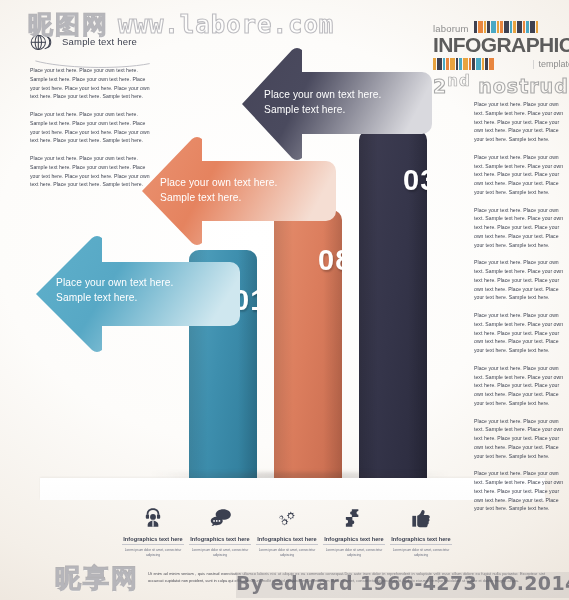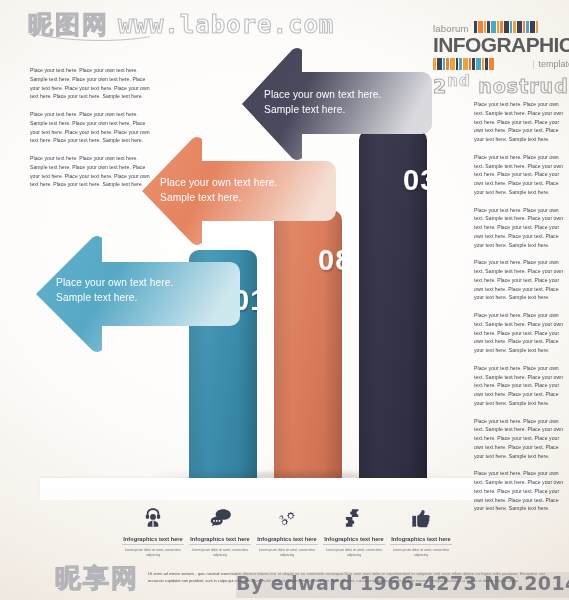--- a/index.html
+++ b/index.html
@@ -174,20 +174,33 @@
       <span style="color:#c9c9c9;font-size:9px;">|</span>
       <span class="hdr-tmpl">template</span>
     </div>
     <div class="hdr-series">
       <span>2</span><sup>nd</sup>
       <span>nostrud</span>
     </div>
   </div>
 
   <div class="lead">
+    <div class="lead-head">
+      <svg viewBox="0 0 34 34" width="27" height="27">
+        <g fill="none" stroke="#3f4351" stroke-width="1.3">
+          <circle cx="13" cy="18" r="9"></circle>
+          <ellipse cx="13" cy="18" rx="4" ry="9"></ellipse>
+          <line x1="4" y1="18" x2="22" y2="18"></line>
+          <line x1="13" y1="9" x2="13" y2="27"></line>
+          <path d="M21 9.5a8.6 8.6 0 0 1 0 16.6"></path>
+          <path d="M23.5 10.6a7.6 7.6 0 0 1 0 14.4"></path>
+        </g>
+      </svg>
+      <span class="lead-head-txt">Sample text here</span>
+    </div>
     <svg class="swoosh" width="130" height="10" viewBox="0 0 130 10">
       <path d="M1 1 C 30 9, 92 11, 128 4" fill="none" stroke="#b9b9c0" stroke-width="1"></path>
     </svg>
   </div>
 
   <div class="ltext" id="left-text">
       <div class="para">Place your text here. Place your own text here. Sample text here. Place your own text here. Place your text here. Place your text here. Place your own text here. Place your text here. Sample text here.</div>
       <div class="para">Place your text here. Place your own text here. Sample text here. Place your own text here. Place your text here. Place your text here. Place your own text here. Place your text here. Sample text here.</div>
       <div class="para">Place your text here. Place your own text here. Sample text here. Place your own text here. Place your text here. Place your text here. Place your own text here. Place your text here. Sample text here.</div>
     </div>

